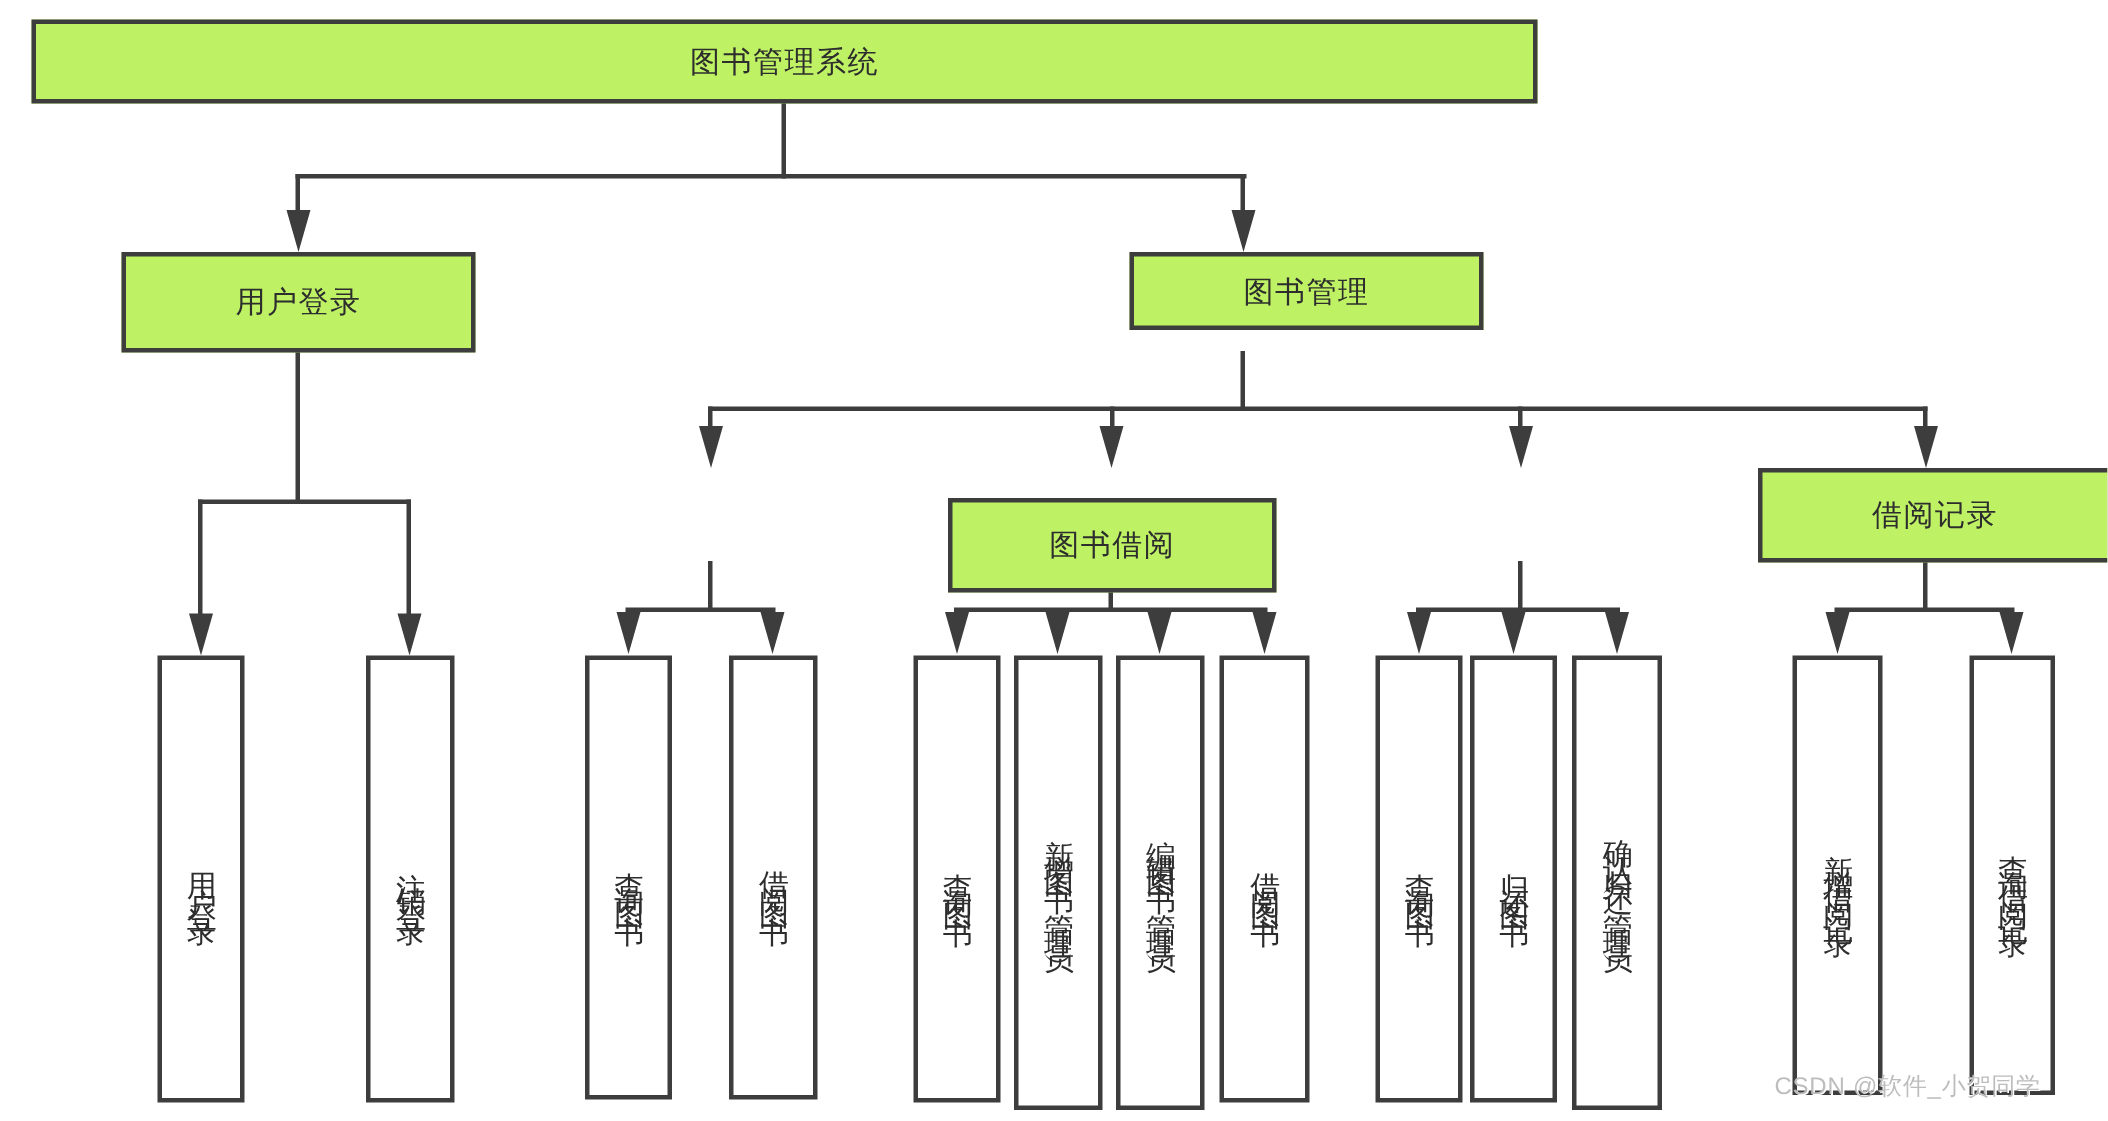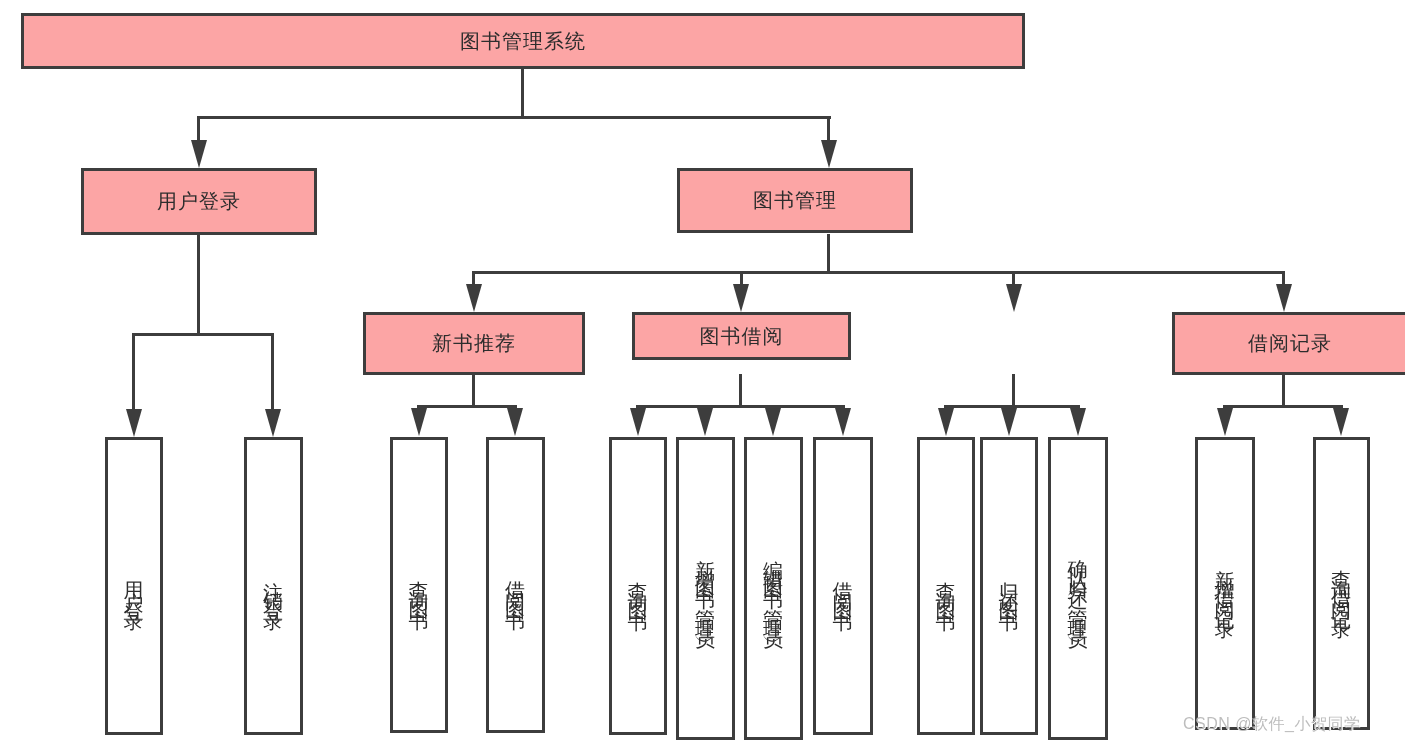--- a/index.html
+++ b/index.html
@@ -1,21 +1,21 @@
 <!DOCTYPE html>
 <html><head>
 <meta charset="utf-8">
 <style>
   html,body{margin:0;padding:0;background:#ffffff;}
   .canvas{
     position:relative;width:1405px;height:747px;background:#ffffff;overflow:hidden;
     font-family:"Liberation Sans","DejaVu Sans",sans-serif;color:#2d2d2d;
   }
   .box{
-    position:absolute;background:#fca5a5;border:3px solid #3d3d3d;box-sizing:border-box;
+    position:absolute;background:#bef264;border:3px solid #3d3d3d;box-sizing:border-box;
     display:flex;align-items:center;justify-content:center;
     font-size:20px;color:#2d2d2d;letter-spacing:1px;
   }
   .vbox{
     position:absolute;background:#ffffff;border:3px solid #3d3d3d;box-sizing:border-box;
     display:flex;align-items:center;justify-content:center;
   }
   .vbox span{
     writing-mode:vertical-lr;text-orientation:mixed;
     font-size:20px;letter-spacing:10px;color:#2d2d2d;line-height:1;
@@ -86,28 +86,25 @@
   <div class="arr" style="left:1217px;top:408px"></div>
   <div class="arr" style="left:1333px;top:408px"></div>
 
   <div class="box" style="left:21px;top:13px;width:1004px;height:56px">
     <span>图书管理系统</span>
   </div>
 
   <div class="box" style="left:81px;top:168px;width:236px;height:67px">
     <span>用户登录</span>
   </div>
-  <div class="box" style="left:677px;top:168px;width:236px;height:65px">
+  <div class="box" style="left:753px;top:168px;width:236px;height:52px">
     <span>图书管理</span>
   </div>
 
-  <div class="box" style="left:363px;top:312px;width:222px;height:63px">
-    <span>新书推荐</span>
-  </div>
-  <div class="box" style="left:632px;top:312px;width:219px;height:48px">
+  <div class="box" style="left:632px;top:332px;width:219px;height:63px">
     <span>图书借阅</span>
   </div>
   <div class="box" style="left:1172px;top:312px;width:236px;height:63px">
     <span>借阅记录</span>
   </div>
 
   <div class="vbox" style="left:105px;top:437px;width:58px;height:298px">
     <span>用户登录</span>
   </div>
   <div class="vbox" style="left:244px;top:437px;width:59px;height:298px">

